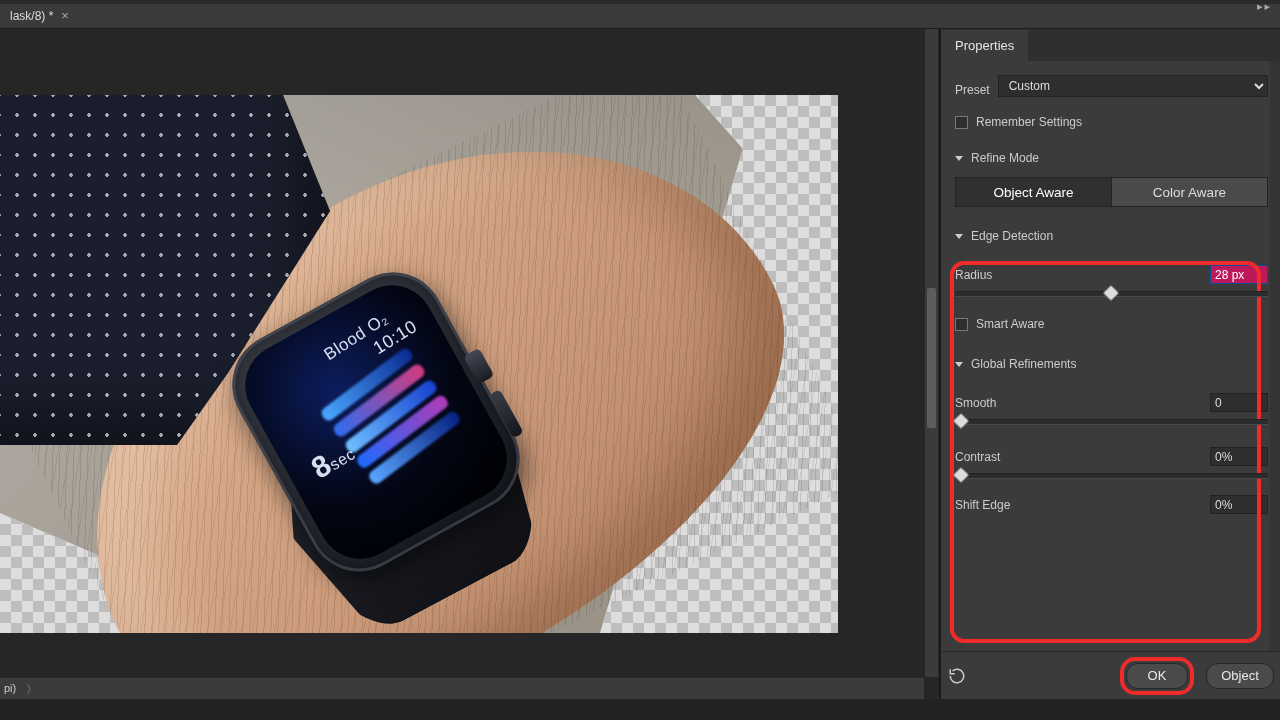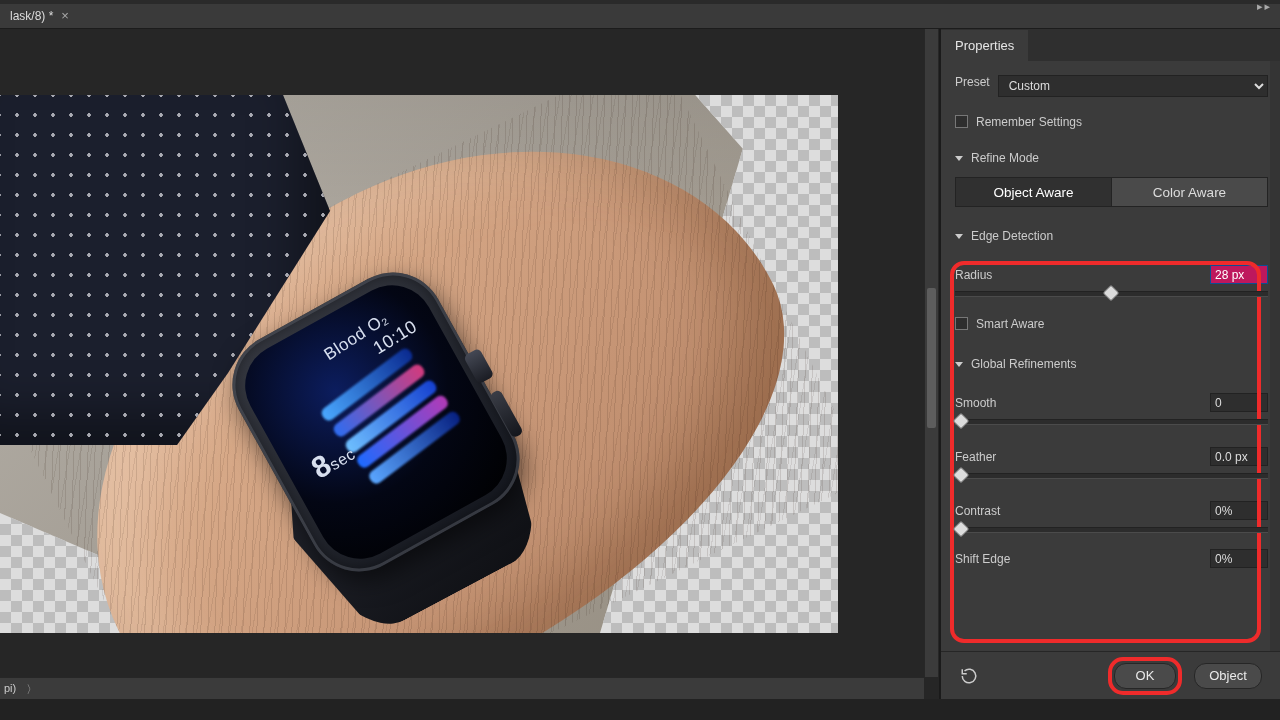--- a/index.html
+++ b/index.html
@@ -109,21 +109,21 @@
   
   .panel{width:340px;background:#3b3b3b;position:relative;
     border-left:1px solid #1b1b1b;display:flex;flex-direction:column}
   .panel-tabs{display:flex;background:#2f2f2f;height:32px;
     align-items:flex-end}
   .ptab{padding:8px 14px;font-size:13px;color:#e6e6e6;background:#3b3b3b}
   .panel-body{flex:1;padding:0 12px 0 14px;position:relative;overflow:hidden}
   .panel-vscroll{position:absolute;right:0;top:0;bottom:0;width:10px;
     background:#343434}
 
-  .row{display:flex;align-items:flex-start;margin-top:14px}
+  .row{display:flex;align-items:flex-end;margin-top:14px}
   .row label{font-size:12px;color:#ccc}
   select{flex:1;margin-left:8px;background:#2e2e2e;color:#ddd;border:1px solid #222;
     height:22px;font-size:12px;padding:0 6px}
   select.wide{margin-left:8px}
   .chk{width:13px;height:13px;border:1px solid #777;background:#2e2e2e;
     margin-right:8px}
 
   .section-head{display:flex;align-items:center;gap:8px;margin-top:22px;
     font-size:12px;color:#ccc}
   .chev{width:0;height:0;border-left:4px solid transparent;
@@ -145,21 +145,21 @@
   .valbox{width:58px;height:19px;background:#2e2e2e;border:1px solid #222;
     color:#ddd;font-size:12px;padding:1px 4px;text-align:left}
   .valbox.sel{background:#be185d;border-color:#0b4f94;color:#fff}
   .track{position:relative;height:6px;margin-top:7px;
     background:#2c2c2c;border-top:1px solid #222;border-bottom:1px solid #4b4b4b}
   .thumb2{position:absolute;top:-5px;width:12px;height:12px;
     background:#dcdcdc;border:1px solid #777;border-radius:2px;
     transform:rotate(45deg)}
 
   .footer{height:48px;display:flex;align-items:center;gap:12px;
-    padding:0 18px;border-top:1px solid #262626}
+    padding:0 6px;border-top:1px solid #262626}
   .reset{width:20px;height:20px;display:flex;align-items:center;justify-content:center}
   .spacer{flex:1}
   .btn2{background:#4a4a4a;color:#eaeaea;border:1px solid #262626;
     border-radius:12px;height:26px;min-width:62px;font-size:13px;cursor:pointer}
   .btn2.cancel{min-width:68px}
   .ok-hl{border:4px solid #ef2b2b;border-radius:15px;padding:2px}
 </style>
 </head>
 <body>
 
@@ -277,29 +277,20 @@
       <div class="param">
         <div class="lbl-row">
           <label>Smooth</label>
           <input class="valbox" value="0" style="">
         </div>
         <div class="track">
           <div class="thumb2" style="left:0%"></div>
         </div>
       </div>
 
-      <div class="param">
-        <div class="lbl-row">
-          <label>Feather</label>
-          <input class="valbox" value="0.0 px" style="">
-        </div>
-        <div class="track">
-          <div class="thumb2" style="left:0%"></div>
-        </div>
-      </div>
 
       <div class="param">
         <div class="lbl-row">
           <label>Contrast</label>
           <input class="valbox" value="0%" style="">
         </div>
         <div class="track">
           <div class="thumb2" style="left:0%"></div>
         </div>
       </div>

